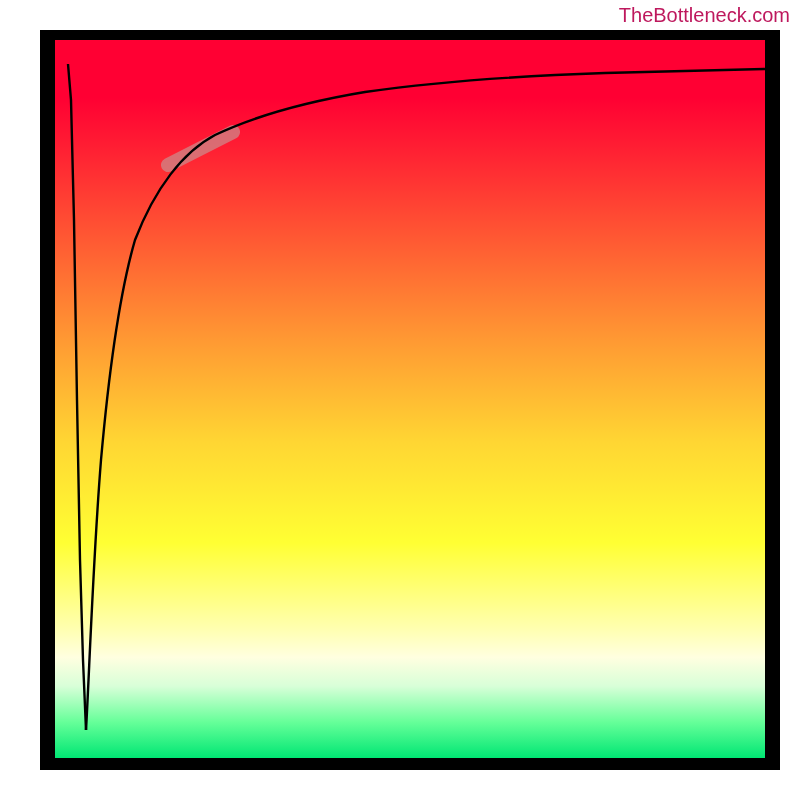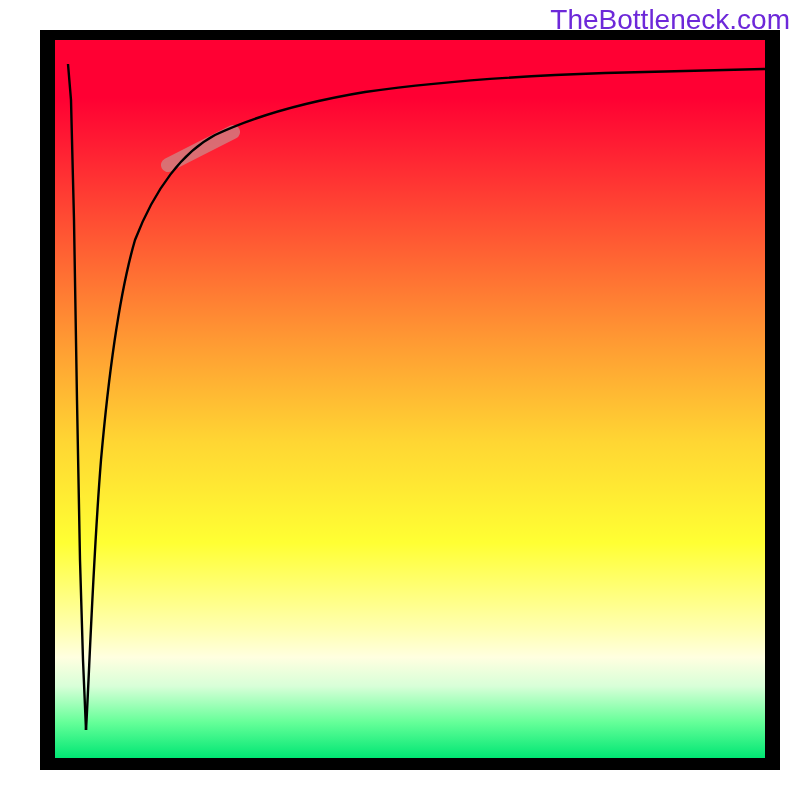--- a/index.html
+++ b/index.html
@@ -1,17 +1,17 @@
 <!DOCTYPE html>
 <html><head>
 <meta charset="utf-8">
 <style>
   html,body{margin:0;padding:0;width:800px;height:800px;background:#fff;font-family:Arial,Helvetica,sans-serif}
   .wrap{position:relative;width:800px;height:800px}
-  .attr{position:absolute;top:4px;right:10px;font-size:28px;color:#6d28d9;font-weight:400}
+  .attr{position:absolute;top:4px;right:10px;font-size:20px;color:#be185d;font-weight:400}
   .plot{position:absolute;left:40px;top:30px;width:740px;height:740px;background:#000}
   .grad{position:absolute;left:15px;top:10px;width:710px;height:718px;
     background:linear-gradient(to bottom,
       #ff0033 0%,
       #ff0033 8%,
       #ff1a33 14%,
       #ff5a33 28%,
       #ff9a33 42%,
       #ffd633 56%,
       #ffff33 70%,

